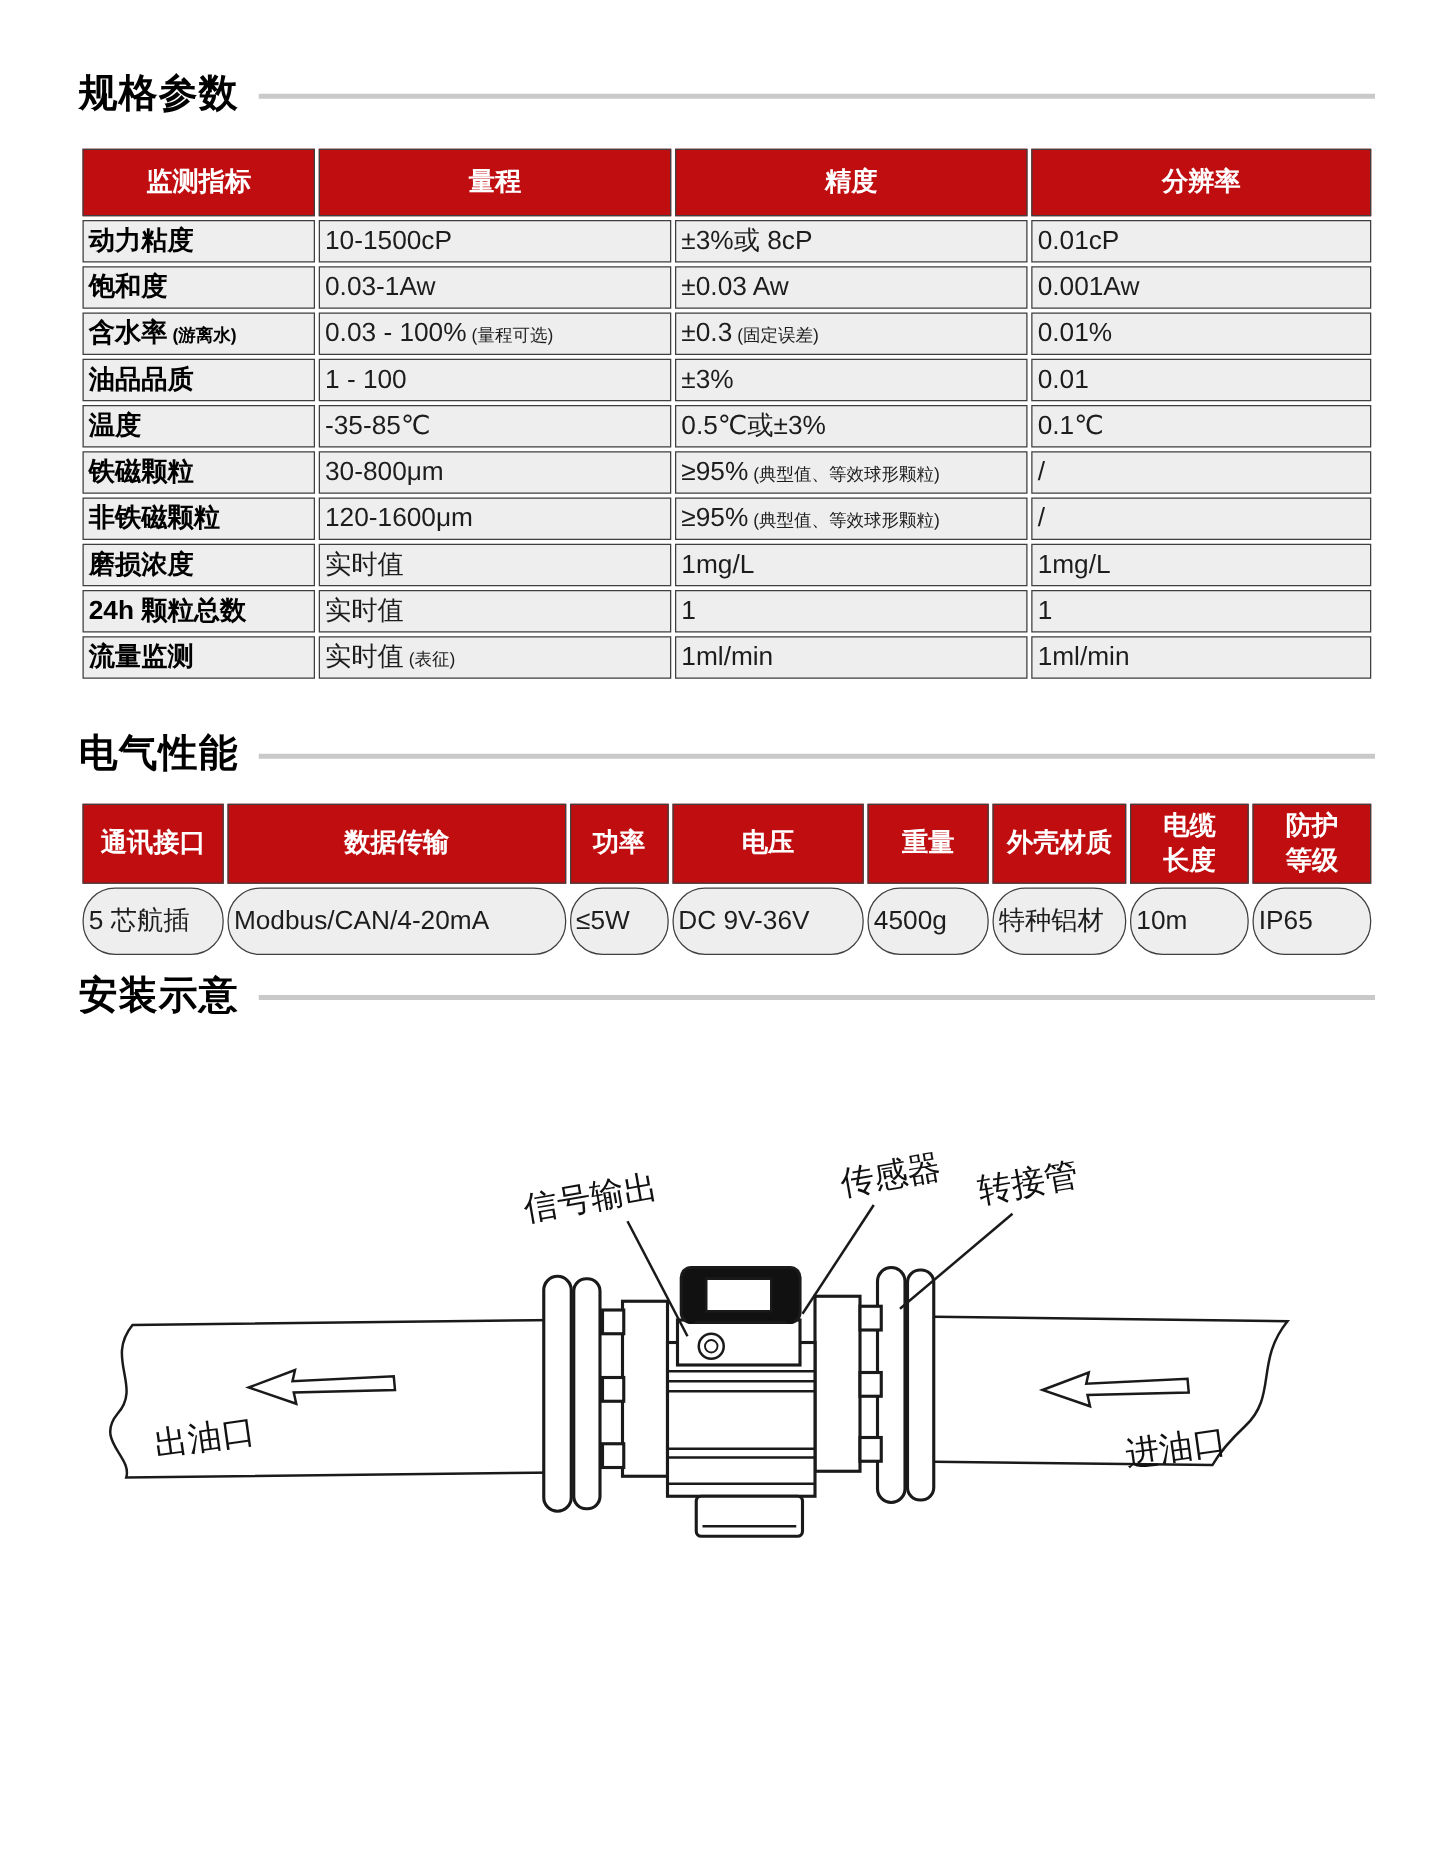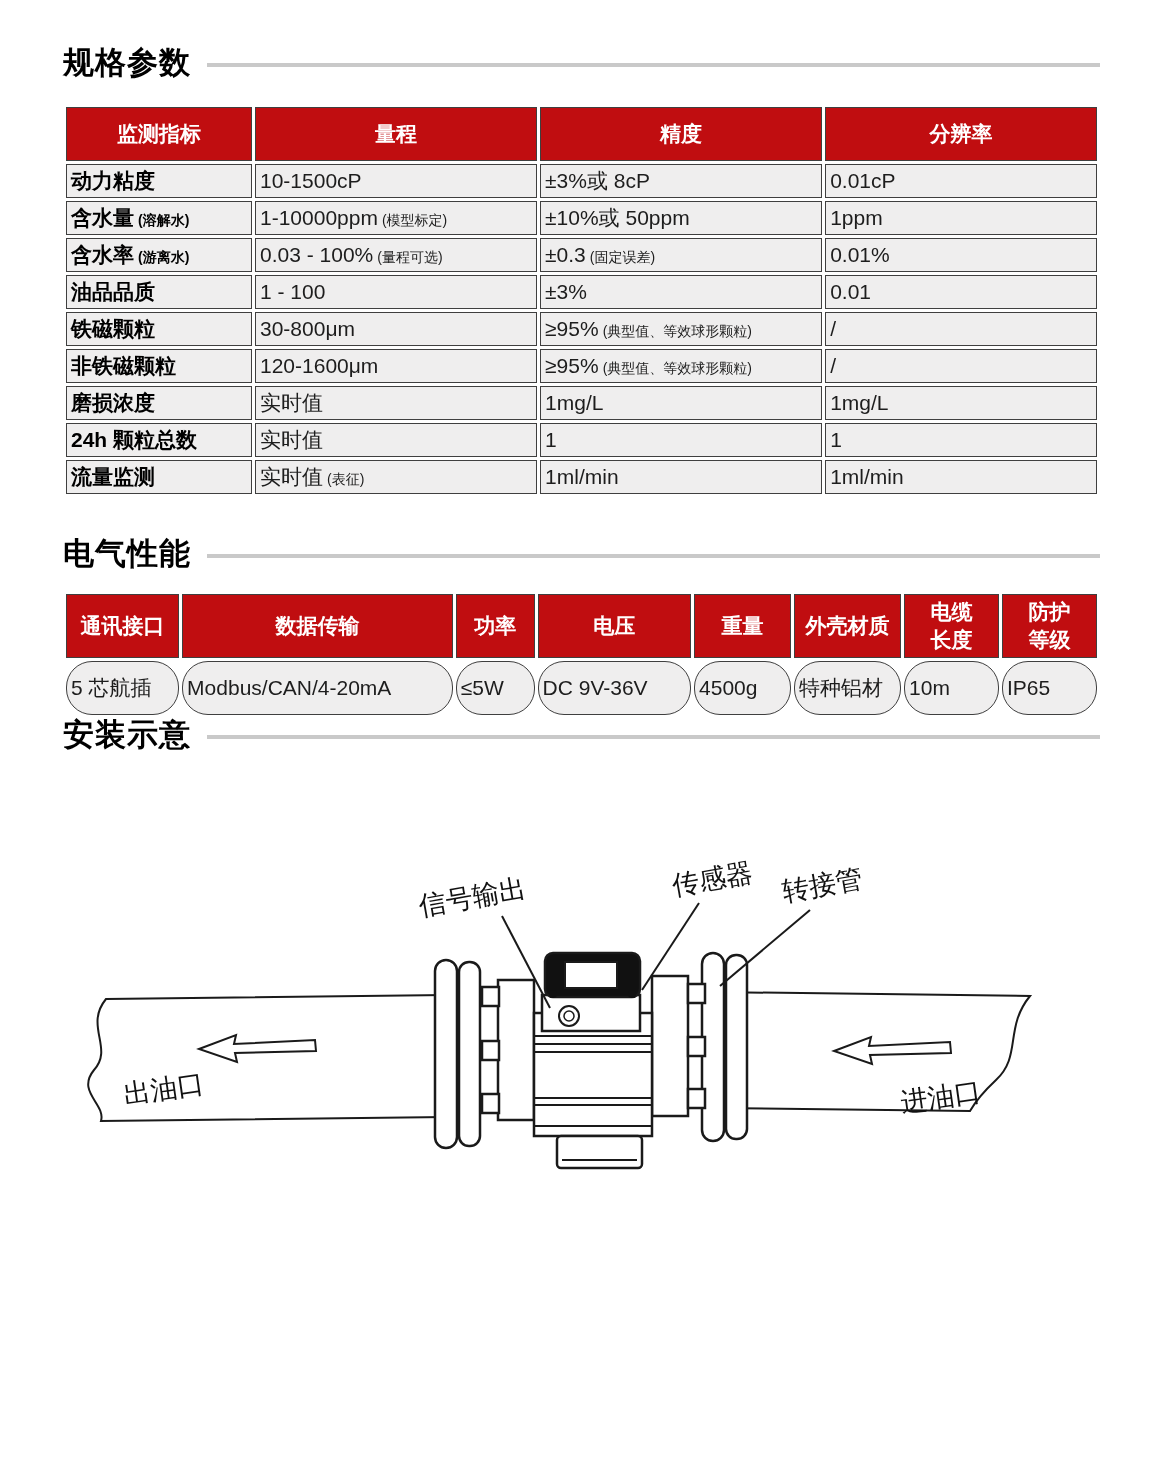--- a/index.html
+++ b/index.html
@@ -1,21 +1,21 @@
 <!DOCTYPE html>
 <html><head>
 <meta charset="utf-8">
 <style>
   html,body{margin:0;padding:0;}
   body{
     width:1159px;height:1480px;box-sizing:border-box;
     padding:46px 59px 0 63px;background:#ffffff;overflow:hidden;
     font-family:"Liberation Sans","DejaVu Sans",sans-serif;color:#1a1a1a;
   }
-  .section-head{display:flex;align-items:center;}
+  .section-head{display:flex;align-items:center;margin-top:12px;}
   .section-title{font-size:31px;font-weight:bold;color:#000;letter-spacing:1px;line-height:1.1;}
   .head-rule{flex:1;height:4px;background:#c9c9c9;margin-left:16px;margin-top:4px;}
 
   table{width:100%;border-collapse:separate;border-spacing:3px;table-layout:fixed;}
   th{
     background:#c00d10;color:#ffffff;font-size:21px;font-weight:bold;
     border:1.5px solid #3f3f3f;padding:0;text-align:center;vertical-align:middle;
     white-space:pre-line;line-height:1.35;
   }
   td{
@@ -64,36 +64,42 @@
     </tr>
   </thead>
   <tbody>
     <tr>
       <td class="metric"><span>动力粘度</span></td>
       <td><span>10-1500cP</span></td>
       <td><span>±3%或 8cP</span></td>
       <td><span>0.01cP</span></td>
     </tr>
     <tr>
-      <td class="metric"><span>含水量</span><span class="sm">(溶解水)</span></td>
-      <td><span>1-10000ppm</span><span class="sm">(模型标定)</span></td>
-      <td><span>±10%或 50ppm</span></td>
-      <td><span>1ppm</span></td>
+      <td class="metric"><span>饱和度</span></td>
+      <td><span>0.03-1Aw</span></td>
+      <td><span>±0.03 Aw</span></td>
+      <td><span>0.001Aw</span></td>
     </tr>
     <tr>
       <td class="metric"><span>含水率</span><span class="sm">(游离水)</span></td>
       <td><span>0.03 - 100%</span><span class="sm">(量程可选)</span></td>
       <td><span>±0.3</span><span class="sm">(固定误差)</span></td>
       <td><span>0.01%</span></td>
     </tr>
     <tr>
       <td class="metric"><span>油品品质</span></td>
       <td><span>1 - 100</span></td>
       <td><span>±3%</span></td>
       <td><span>0.01</span></td>
+    </tr>
+    <tr>
+      <td class="metric"><span>温度</span></td>
+      <td><span>-35-85℃</span></td>
+      <td><span>0.5℃或±3%</span></td>
+      <td><span>0.1℃</span></td>
     </tr>
     <tr>
       <td class="metric"><span>铁磁颗粒</span></td>
       <td><span>30-800μm</span></td>
       <td><span>≥95%</span><span class="sm">(典型值、等效球形颗粒)</span></td>
       <td><span>/</span></td>
     </tr>
     <tr>
       <td class="metric"><span>非铁磁颗粒</span></td>
       <td><span>120-1600μm</span></td>

